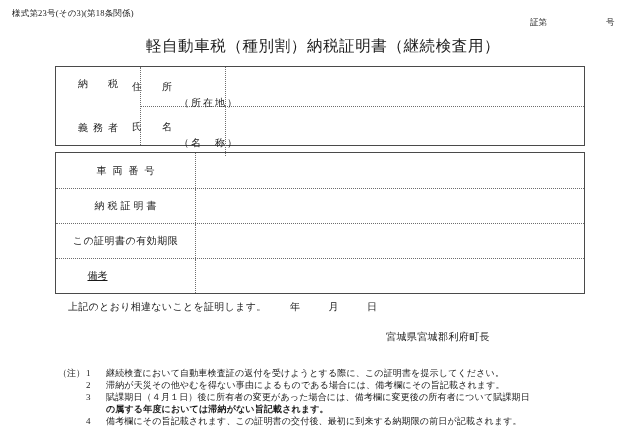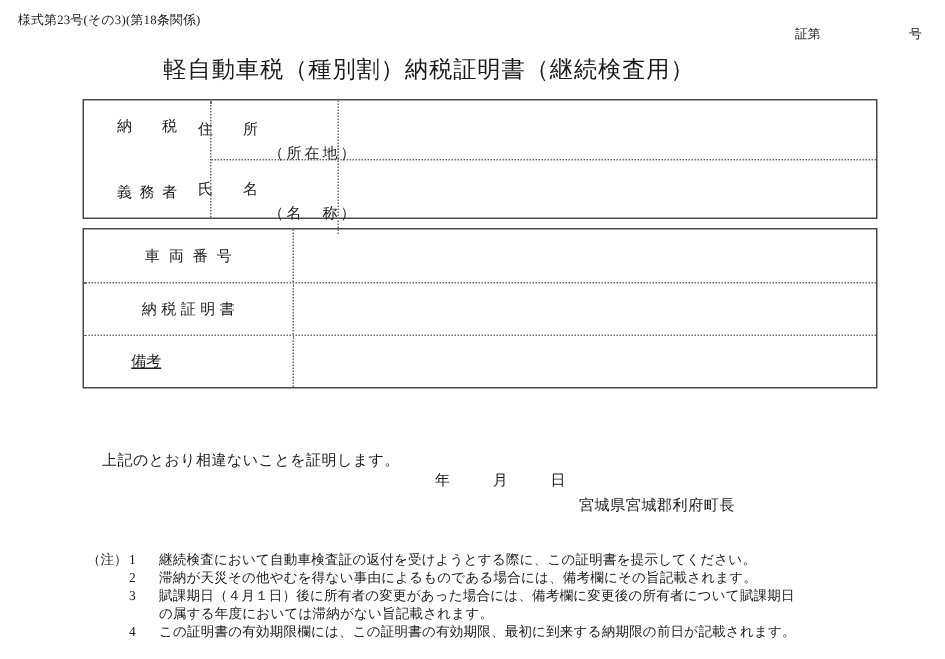--- a/index.html
+++ b/index.html
@@ -38,20 +38,21 @@
   
   .doc-title {
     position: absolute;
     left: 0;
     top: 36px;
     width: 572px;
     text-align: center;
     font-size: 15.5px;
     letter-spacing: 0.6px;
     white-space: nowrap;
+    padding-left: 37px;
   }
 
   
   .tbl {
     position: absolute;
     left: 55px;
     width: 530px;
     border: 1px solid #4a4a4a;
     box-sizing: border-box;
   }
@@ -134,21 +135,21 @@
     position: absolute;
     left: 68px;
     top: 300px;
     font-size: 10px;
     letter-spacing: 0.3px;
     white-space: nowrap;
   }
   .date-line {
     position: absolute;
     left: 290px;
-    top: 313px;
+    top: 300px;
     font-size: 10px;
     white-space: nowrap;
   }
   .date-line span { margin-right: 26px; }
   .date-line span:last-child { margin-right: 0; }
   .issuer {
     position: absolute;
     left: 386px;
     top: 330px;
     font-size: 10px;
@@ -177,21 +178,21 @@
     white-space: nowrap;
   }
   .note-num {
     flex: 0 0 20px;
     text-align: left;
   }
   .note-body {
     flex: 1 1 auto;
     letter-spacing: 0.15px;
   }
-  .note-body .cont { display: block; }
+  .note-body .cont { display: block; font-weight: bold; }
 </style>
 </head>
 <body>
 
 <div class="form-no">様式第23号(その3)(第18条関係)</div>
 <div class="cert-no cert-no-label">証第</div>
 <div class="cert-no cert-no-unit">号</div>
 
 <div class="doc-title">軽自動車税（種別割）納税証明書（継続検査用）</div>
 
@@ -221,20 +222,24 @@
 <div class="tbl" id="table-vehicle">
   <div class="row vrow">
     <div class="col-label lbl-wide">車両番号</div>
     <div class="col-value"></div>
   </div>
   <div class="row vrow">
     <div class="col-label lbl-mid">納税証明書</div>
     <div class="col-value"></div>
   </div>
   <div class="row vrow">
+    <div class="col-label lbl-none">この証明書の有効期限</div>
+    <div class="col-value"></div>
+  </div>
+  <div class="row vrow">
     <div class="col-label">
       <span class="lbl-bikou">備考</span>
     </div>
     <div class="col-value"></div>
   </div>
 </div>
 
 <div class="statement">上記のとおり相違ないことを証明します。</div>
 <div class="date-line">
   <span>年</span>
@@ -258,15 +263,15 @@
     <div class="note-marker"></div>
     <div class="note-num">3</div>
     <div class="note-body">
       <span>賦課期日（４月１日）後に所有者の変更があった場合には、備考欄に変更後の所有者について賦課期日</span>
       <span class="cont">の属する年度においては滞納がない旨記載されます。</span>
     </div>
   </div>
   <div class="note-item">
     <div class="note-marker"></div>
     <div class="note-num">4</div>
-    <div class="note-body">この証明書の有効期限欄には、この証明書の有効期限、最初に到来する納期限の前日が記載されます。</div>
+    <div class="note-body">備考欄にその旨記載されます、この証明書の交付後、最初に到来する納期限の前日が記載されます。</div>
   </div>
 </div>
 
 </body></html>

